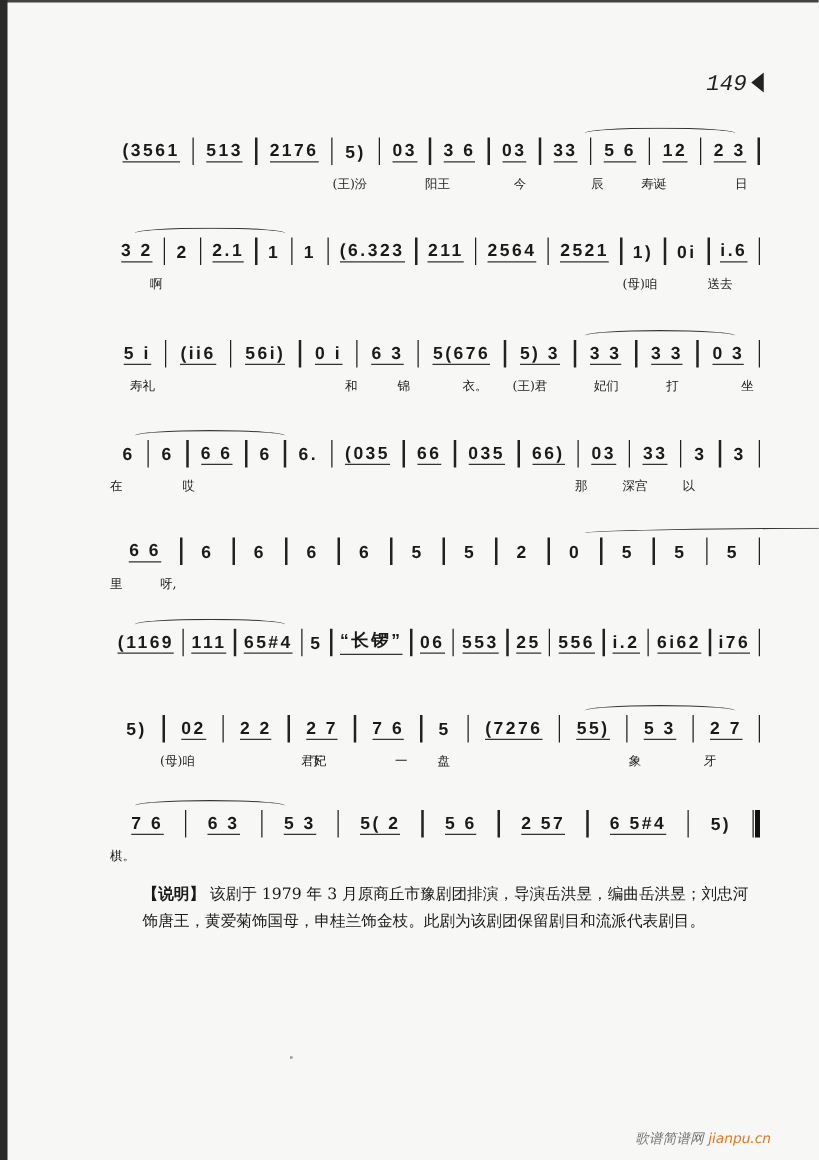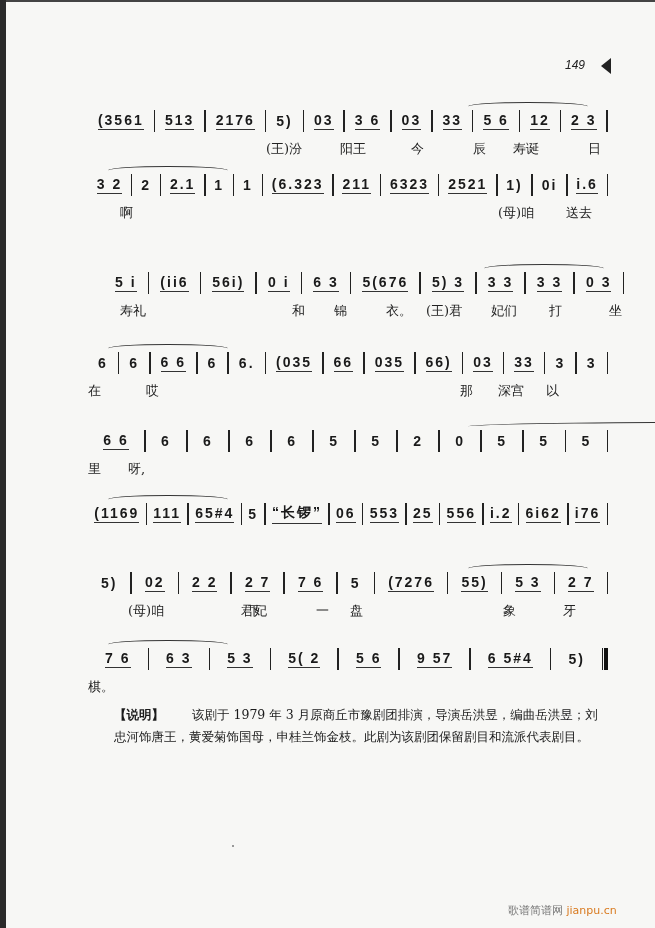--- a/index.html
+++ b/index.html
@@ -13,22 +13,22 @@
   .left-border {
     position: absolute; left: 0; top: 0; width: 6px; height: 928px;
     background: #2a2a2a;
   }
   .top-border {
     position: absolute; left: 0; top: 0; width: 655px; height: 2px;
     background: #444;
   }
   .page-number {
     position: absolute; left: 565px; top: 58px;
-    font-family: Liberation Sans, sans-serif; font-style: italic;
-    font-size: 12px; color: #222;
+    font-family: Liberation Mono, monospace; font-style: italic;
+    font-size: 18px; color: #222;
   }
   .page-marker {
     position: absolute; left: 601px; top: 58px;
     width: 0; height: 0;
     border-top: 8px solid transparent;
     border-bottom: 8px solid transparent;
     border-right: 10px solid #222;
   }
   .staff-row {
     position: absolute; left: 88px; width: 520px; height: 70px;
@@ -52,40 +52,40 @@
   .barline {
     width: 1.5px; height: 22px; background: #222; flex: 0 0 auto;
   }
   .final-bar {
     width: 6px; height: 22px; flex: 0 0 auto;
     border-left: 1.5px solid #222; border-right: 4px solid #111;
     box-sizing: border-box;
   }
   .lyrics-line {
     position: absolute; left: 0; top: 40px; width: 520px; height: 20px;
-    font-family: "DejaVu Serif", serif; font-size: 13px; color: #222;
+    font-family: "DejaVu Serif", serif; font-size: 10px; color: #222;
   }
   .lyric {
     position: absolute; top: 0; white-space: nowrap;
   }
   .slur {
     position: absolute; border-top: 1.2px solid #333;
     border-radius: 50% 50% 0 0; height: 8px;
   }
   .notes-section {
     position: absolute; left: 108px; top: 704px; width: 500px;
     font-family: "DejaVu Serif", serif; font-size: 12.5px;
     line-height: 21.5px; color: #1a1a1a;
   }
   .notes-section p { margin: 0; text-indent: 2em; }
   .notes-section p.first { text-indent: 0; margin-left: 6px; }
-  .notes-label { font-weight: bold; margin-right: 28px; }
+  .notes-label { font-weight: bold; margin-right: 4px; }
   .watermark {
     position: absolute; left: 508px; top: 903px;
-    font-family: "DejaVu Sans", sans-serif; font-size: 11px; color: #777;
+    font-family: "DejaVu Sans", sans-serif; font-size: 11px; color: #777; font-style: italic;
   }
   .watermark .url { color: #d97a1f; }
   .dot { position: absolute; left: 232px; top: 845px; width: 2px; height: 2px; background: #999; }
 </style>
 </head>
 <body>
 
 <div class="top-border"></div>
 <div class="left-border"></div>
 
@@ -143,21 +143,21 @@
       <div class="lyrics-line">
         <span class="lyric" style="left: 178px;">(王)汾</span>
         <span class="lyric" style="left: 252px;">阳王</span>
         <span class="lyric" style="left: 323px;">今</span>
         <span class="lyric" style="left: 385px;">辰</span>
         <span class="lyric" style="left: 425px;">寿诞</span>
         <span class="lyric" style="left: 500px;">日</span>
       </div>
       <div class="slur" style="left: 380px; width: 120px; top: 2px;"></div>
     </div>
-    <div class="staff-row" style="top: 164px;">
+    <div class="staff-row" style="top: 180px;">
       <div class="notes-line">
         <div class="measure">
           <span class="txt">3 2</span>
         </div>
         <div class="barline"></div>
         <div class="measure">
           <span class="txt plain">2</span>
         </div>
         <div class="barline"></div>
         <div class="measure">
@@ -174,21 +174,21 @@
         <div class="barline"></div>
         <div class="measure">
           <span class="txt">(6.323</span>
         </div>
         <div class="barline"></div>
         <div class="measure">
           <span class="txt">211</span>
         </div>
         <div class="barline"></div>
         <div class="measure">
-          <span class="txt">6323</span>
+          <span class="txt">2564</span>
         </div>
         <div class="barline"></div>
         <div class="measure">
           <span class="txt">2521</span>
         </div>
         <div class="barline"></div>
         <div class="measure">
           <span class="txt plain">1)</span>
         </div>
         <div class="barline"></div>
@@ -201,21 +201,21 @@
         </div>
         <div class="barline"></div>
       </div>
       <div class="lyrics-line">
         <span class="lyric" style="left: 32px;">啊</span>
         <span class="lyric" style="left: 410px;">(母)咱</span>
         <span class="lyric" style="left: 478px;">送去</span>
       </div>
       <div class="slur" style="left: 20px; width: 120px; top: 2px;"></div>
     </div>
-    <div class="staff-row" style="top: 262px; margin-left: 16px;">
+    <div class="staff-row" style="top: 262px;">
       <div class="notes-line">
         <div class="measure">
           <span class="txt">5 i</span>
         </div>
         <div class="barline"></div>
         <div class="measure">
           <span class="txt">(ii6</span>
         </div>
         <div class="barline"></div>
         <div class="measure">
@@ -508,21 +508,21 @@
         <div class="barline"></div>
         <div class="measure">
           <span class="txt">5( 2</span>
         </div>
         <div class="barline"></div>
         <div class="measure">
           <span class="txt">5  6</span>
         </div>
         <div class="barline"></div>
         <div class="measure">
-          <span class="txt">9 57</span>
+          <span class="txt">2 57</span>
         </div>
         <div class="barline"></div>
         <div class="measure">
           <span class="txt">6 5#4</span>
         </div>
         <div class="barline"></div>
         <div class="measure">
           <span class="txt plain">5)</span>
         </div>
         <div class="final-bar"></div>

